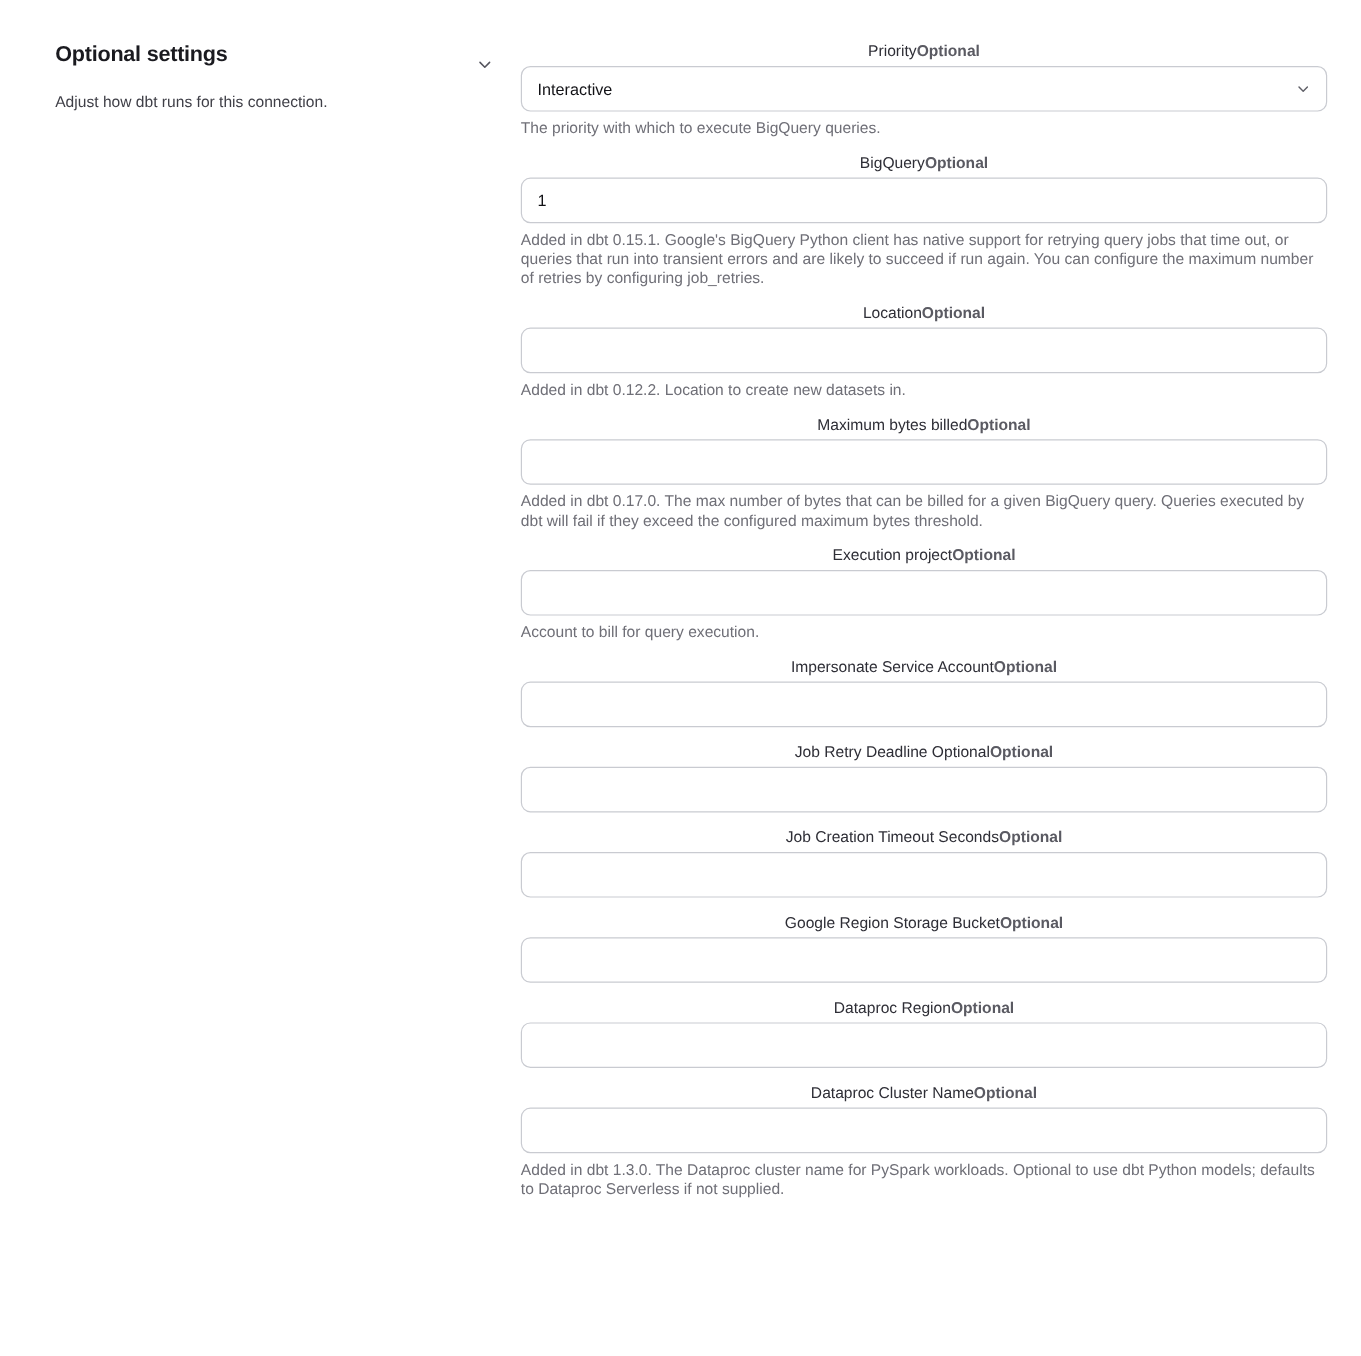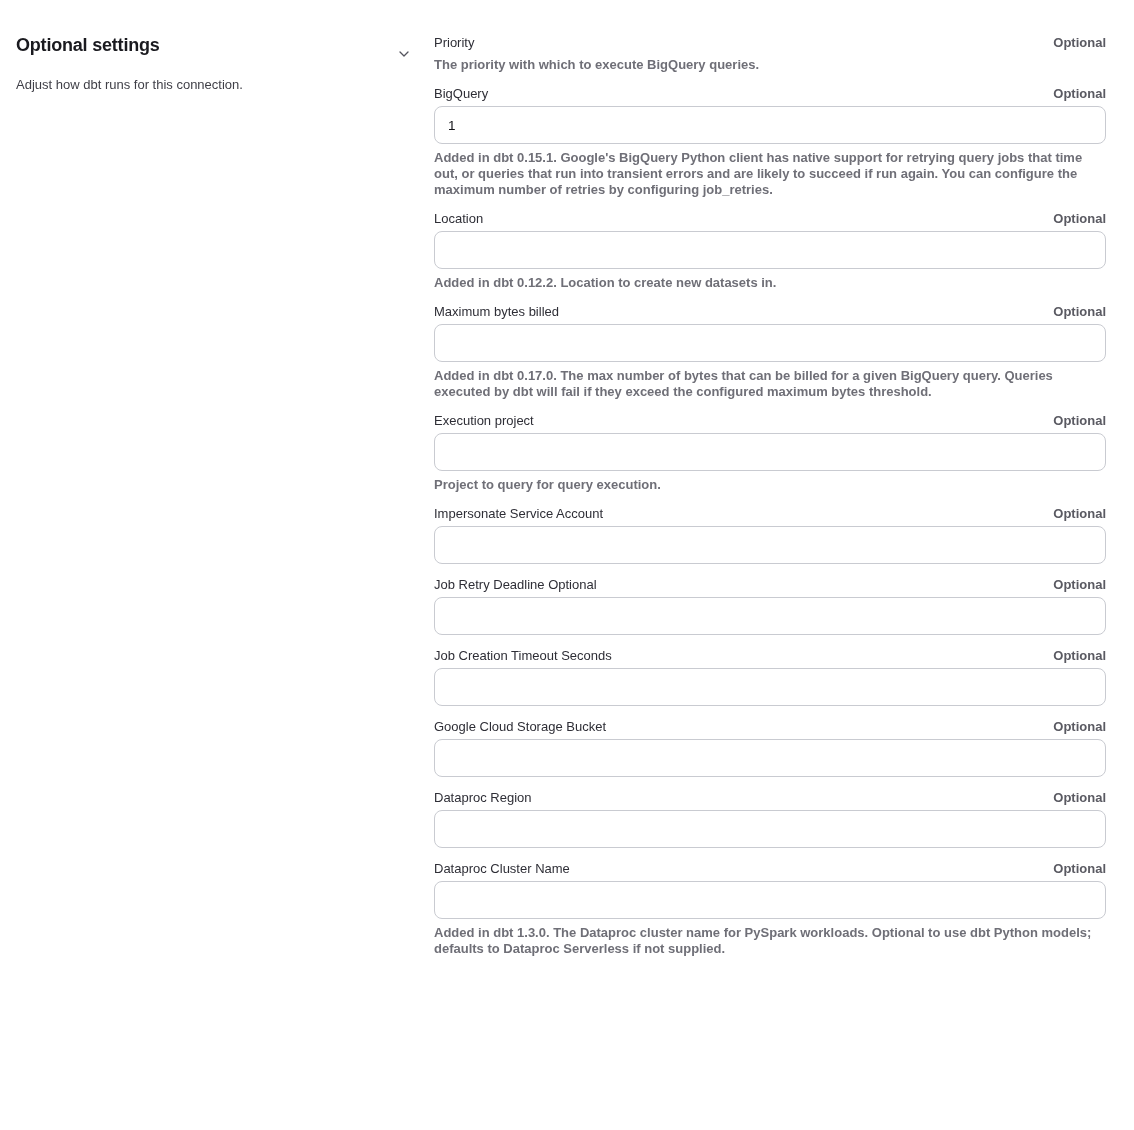--- a/index.html
+++ b/index.html
@@ -5,42 +5,42 @@
   * { margin: 0; padding: 0; box-sizing: border-box; }
   html, body {
     width: 1134px; height: 1130px;
     background: var(--background, #ffffff);
     font-family: "Liberation Sans", sans-serif;
     overflow: hidden;
   }
   .page { position: relative; width: 1134px; height: 1130px; }
 
   
-  .left-col { position: absolute; left: 16px; top: 34px; width: 350px; }
+  .left-col { position: absolute; left: 46px; top: 34px; width: 350px; }
   .section-title {
     font-size: 18px; font-weight: 700; letter-spacing: -0.2px;
     color: var(--title, #1a1a1f); line-height: 22px;
   }
   .section-subtitle {
     margin-top: 21px; font-size: 13px; line-height: 16px;
     color: var(--subtitle, #3f3f47);
   }
   .collapse-toggle {
     position: absolute; left: 394px; top: 44px;
     width: 20px; height: 20px;
     background: none; border: none; cursor: pointer;
     color: var(--icon, #55555e);
     display: flex; align-items: center; justify-content: center;
   }
 
   
   .form-col { position: absolute; left: 434px; top: 35px; width: 672px; }
   .field { margin-bottom: 13px; }
   .field-head {
-    display: flex; justify-content: space-between; align-items: baseline;
+    display: flex; justify-content: center; align-items: baseline;
     line-height: 16px; margin-bottom: 4px;
   }
   .field-label {
     font-size: 13px; font-weight: 500; color: var(--label, #2e2e36);
   }
   .field-optional {
     font-size: 13px; font-weight: 700; color: var(--optional, #5a5a62);
   }
   .text-input, .select-box {
     width: 100%; height: 38px;
@@ -53,21 +53,20 @@
   }
   .text-input { outline: none; }
   .select-box {
     display: flex; align-items: center; justify-content: space-between;
     cursor: pointer;
   }
   .select-box .chevron { color: #5f5f67; flex: 0 0 auto; }
   .field-help {
     margin-top: 6px; font-size: 13px; line-height: 16px;
     color: var(--help, #6f6f77);
-    font-weight: bold;
   }
 </style>
 </head>
 <body>
 
 <div class="page">
 
   <div class="left-col">
     <h2 class="section-title">Optional settings</h2>
     <p class="section-subtitle">Adjust how dbt runs for this connection.</p>
@@ -77,20 +76,26 @@
     <svg width="14" height="14" viewBox="0 0 14 14">
       <path d="M3 5 L7 9 L11 5" fill="none" stroke="currentColor" stroke-width="1.3" stroke-linecap="round" stroke-linejoin="round"></path>
     </svg>
   </button>
 
   <div class="form-col" id="fields-container">
   <div class="field">
     <div class="field-head">
       <span class="field-label">Priority</span>
       <span class="field-optional">Optional</span>
+    </div>
+    <div class="select-box">
+      <span class="select-value">Interactive</span>
+      <svg class="chevron" width="12" height="12" viewBox="0 0 12 12">
+        <path d="M2.5 4.5 L6 8 L9.5 4.5" fill="none" stroke="currentColor" stroke-width="1.2" stroke-linecap="round" stroke-linejoin="round"></path>
+      </svg>
     </div>
 
     <div class="field-help">The priority with which to execute BigQuery queries.</div>
   </div>
 
   <div class="field">
     <div class="field-head">
       <span class="field-label">BigQuery</span>
       <span class="field-optional">Optional</span>
     </div>
@@ -119,21 +124,21 @@
     <div class="field-help">Added in dbt 0.17.0. The max number of bytes that can be billed for a given BigQuery query. Queries executed by dbt will fail if they exceed the configured maximum bytes threshold.</div>
   </div>
 
   <div class="field">
     <div class="field-head">
       <span class="field-label">Execution project</span>
       <span class="field-optional">Optional</span>
     </div>
     
     <input class="text-input" type="text" value="" style="">
-    <div class="field-help">Project to query for query execution.</div>
+    <div class="field-help">Account to bill for query execution.</div>
   </div>
 
   <div class="field">
     <div class="field-head">
       <span class="field-label">Impersonate Service Account</span>
       <span class="field-optional">Optional</span>
     </div>
     
     <input class="text-input" type="text" value="" style="">
     
@@ -152,21 +157,21 @@
     <div class="field-head">
       <span class="field-label">Job Creation Timeout Seconds</span>
       <span class="field-optional">Optional</span>
     </div>
     
     <input class="text-input" type="text" value="" style="">
   </div>
 
   <div class="field">
     <div class="field-head">
-      <span class="field-label">Google Cloud Storage Bucket</span>
+      <span class="field-label">Google Region Storage Bucket</span>
       <span class="field-optional">Optional</span>
     </div>
     
     <input class="text-input" type="text" value="" style="">
   </div>
 
   <div class="field">
     <div class="field-head">
       <span class="field-label">Dataproc Region</span>
       <span class="field-optional">Optional</span>

